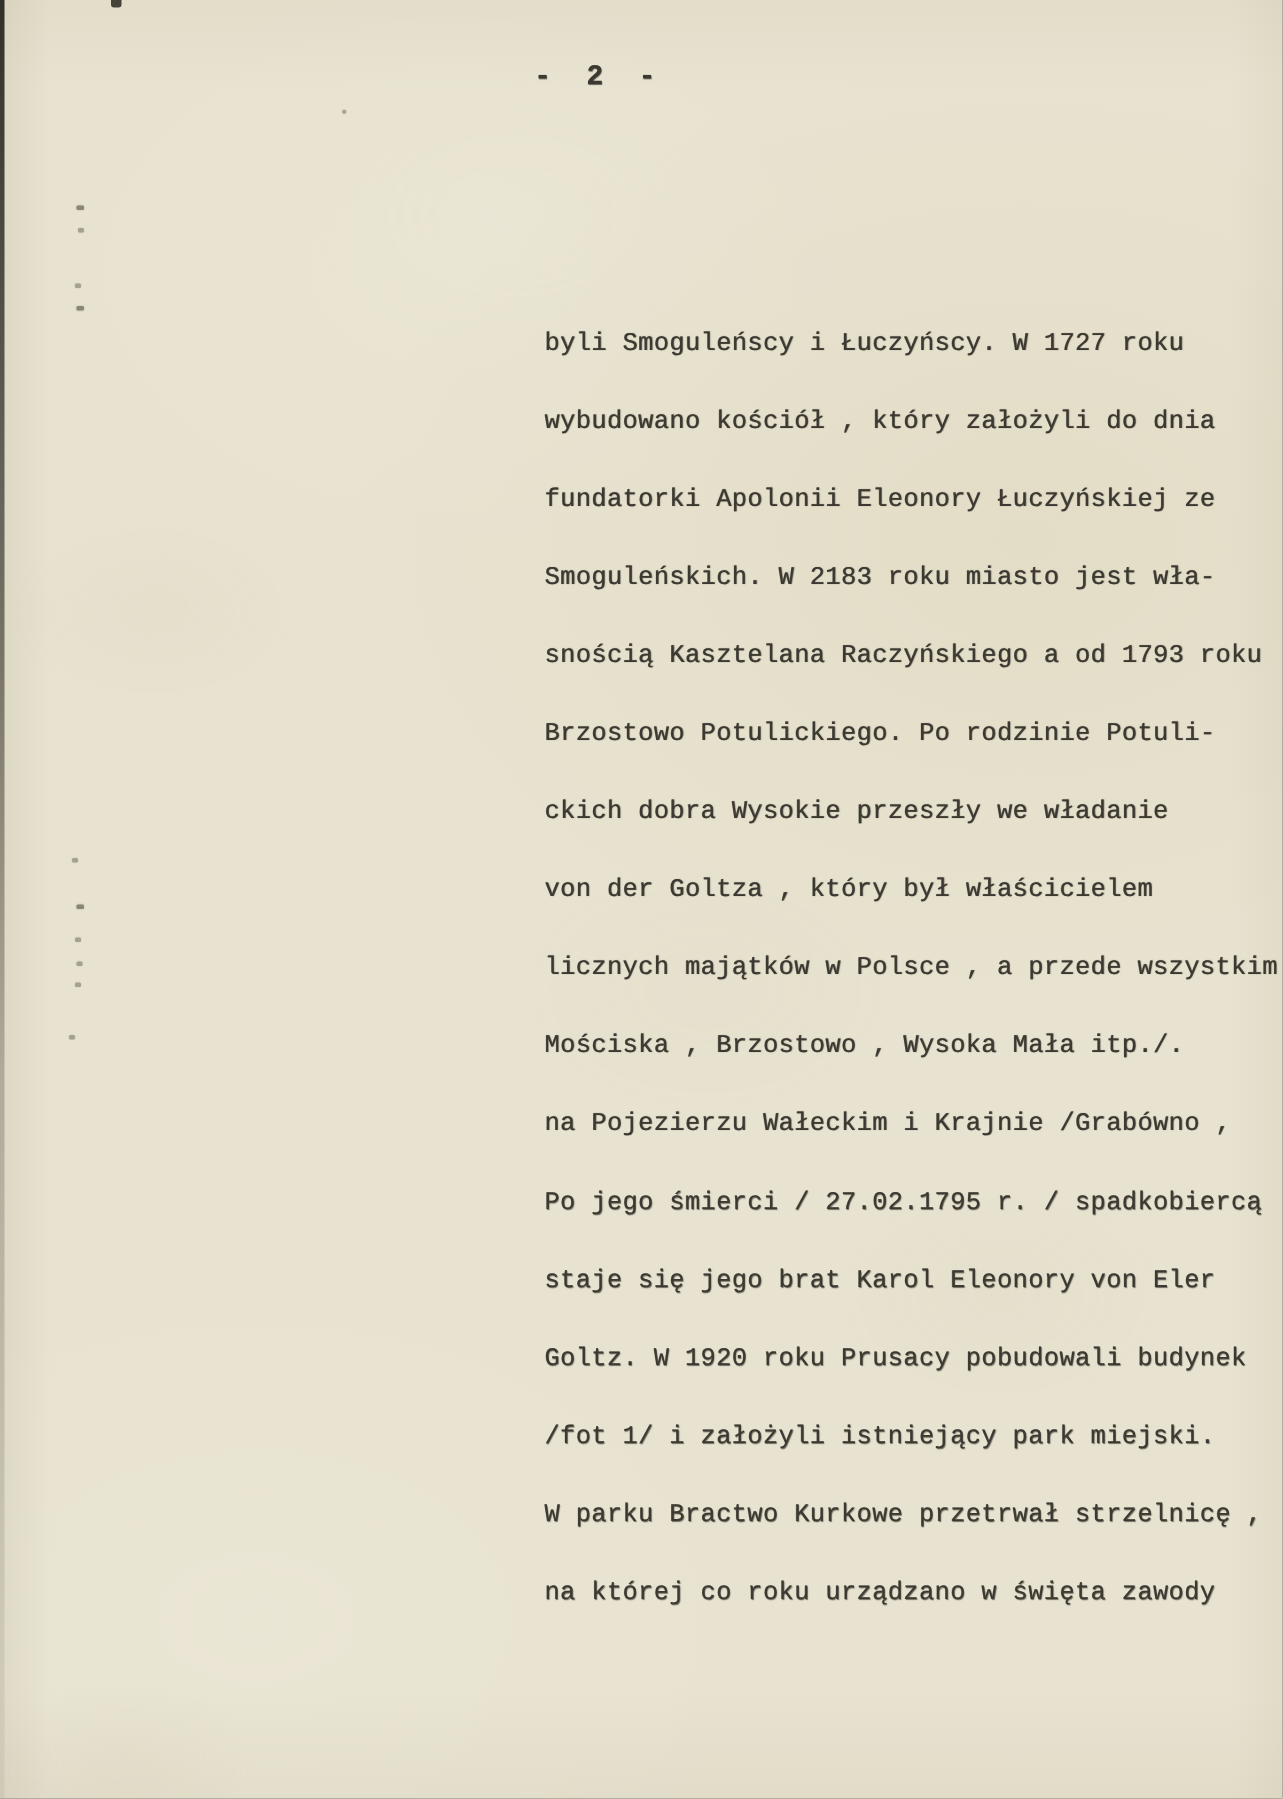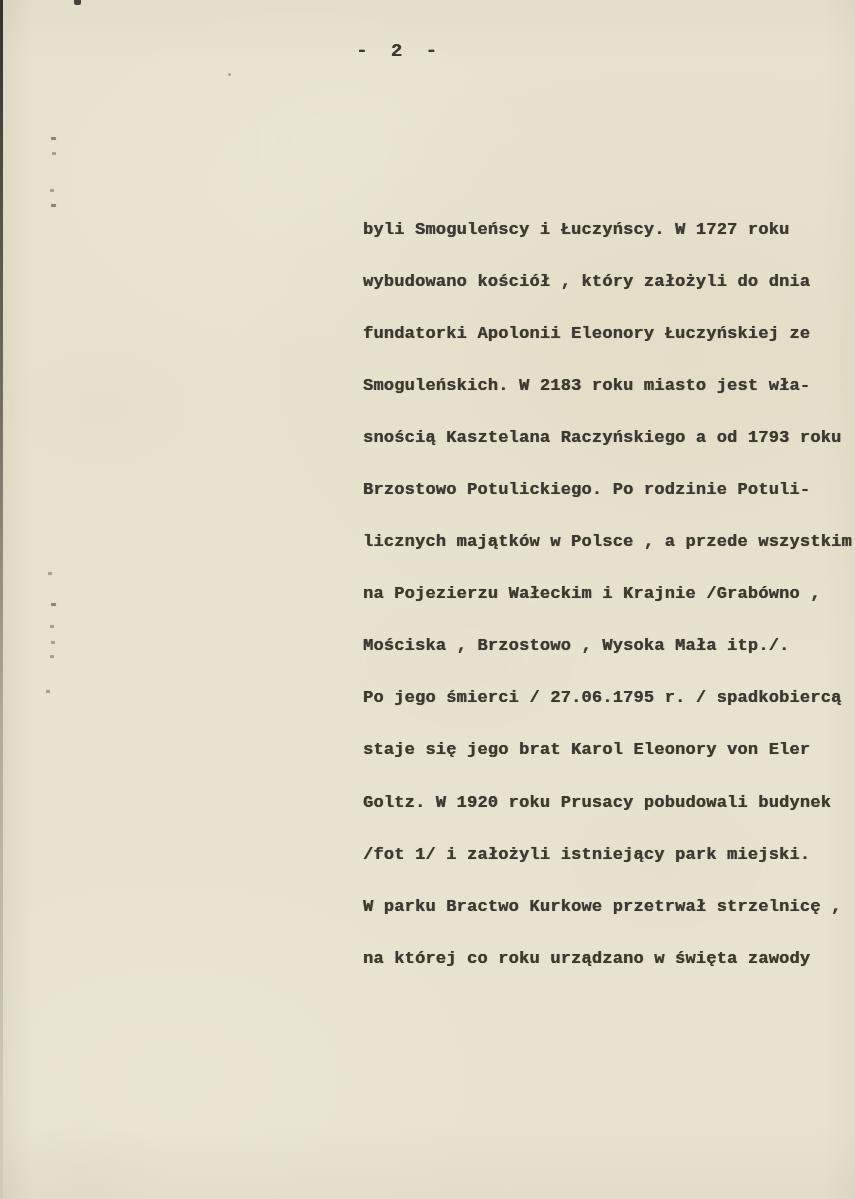--- a/index.html
+++ b/index.html
@@ -38,21 +38,21 @@
     font-size:19px; font-weight:bold; color:var(--ink);
     letter-spacing:6px; white-space:pre;
     text-shadow:0.4px 0.4px 0.6px rgba(55,52,44,0.75);
   }
   .text-block{
     position:absolute; left:363px; top:203px; width:480px;
     color:var(--ink);
   }
   .line{
     height:52.1px; display:flex; align-items:center;
-    font-size:17px; font-weight:bold; white-space:pre;
+    font-size:17px; font-weight:normal; white-space:pre;
     text-shadow:0.4px 0.4px 0.7px rgba(55,52,44,0.70), -0.2px 0 0.4px rgba(55,52,44,0.35);
     letter-spacing:0.2px;
   }
   .speck{
     position:absolute; background:rgba(58,56,46,0.55); border-radius:1px;
     width:5px; height:3px; box-shadow:0 0 1px rgba(58,56,46,0.4);
   }
   .speck.tiny{ width:4px; height:3px; opacity:.7; }
   .top-speck{
     position:absolute; left:74px; top:0; width:7px; height:5px;
@@ -85,23 +85,25 @@
 
   <div class="page-number">- 2 -</div>
 
   <div class="text-block">
     <div class="line">byli Smoguleńscy i Łuczyńscy. W 1727 roku</div>
     <div class="line">wybudowano kościół , który założyli do dnia</div>
     <div class="line">fundatorki Apolonii Eleonory Łuczyńskiej ze</div>
     <div class="line">Smoguleńskich. W 2183 roku miasto jest wła-</div>
     <div class="line">snością Kasztelana Raczyńskiego a od 1793 roku</div>
     <div class="line">Brzostowo Potulickiego. Po rodzinie Potuli-</div>
+    <div class="line">ckich dobra Wysokie przeszły we władanie</div>
+    <div class="line">von der Goltza , który był właścicielem</div>
     <div class="line">licznych majątków w Polsce , a przede wszystkim</div>
+    <div class="line">Mościska , Brzostowo , Wysoka Mała itp./.</div>
     <div class="line">na Pojezierzu Wałeckim i Krajnie /Grabówno ,</div>
-    <div class="line">Mościska , Brzostowo , Wysoka Mała itp./.</div>
-    <div class="line">Po jego śmierci / 27.06.1795 r. / spadkobiercą</div>
+    <div class="line">Po jego śmierci / 27.02.1795 r. / spadkobiercą</div>
     <div class="line">staje się jego brat Karol Eleonory von Eler</div>
     <div class="line">Goltz. W 1920 roku Prusacy pobudowali budynek</div>
     <div class="line">/fot 1/ i założyli istniejący park miejski.</div>
     <div class="line">W parku Bractwo Kurkowe przetrwał strzelnicę ,</div>
     <div class="line">na której co roku urządzano w święta zawody</div>
   </div>
 </div>
 
 </body></html>

